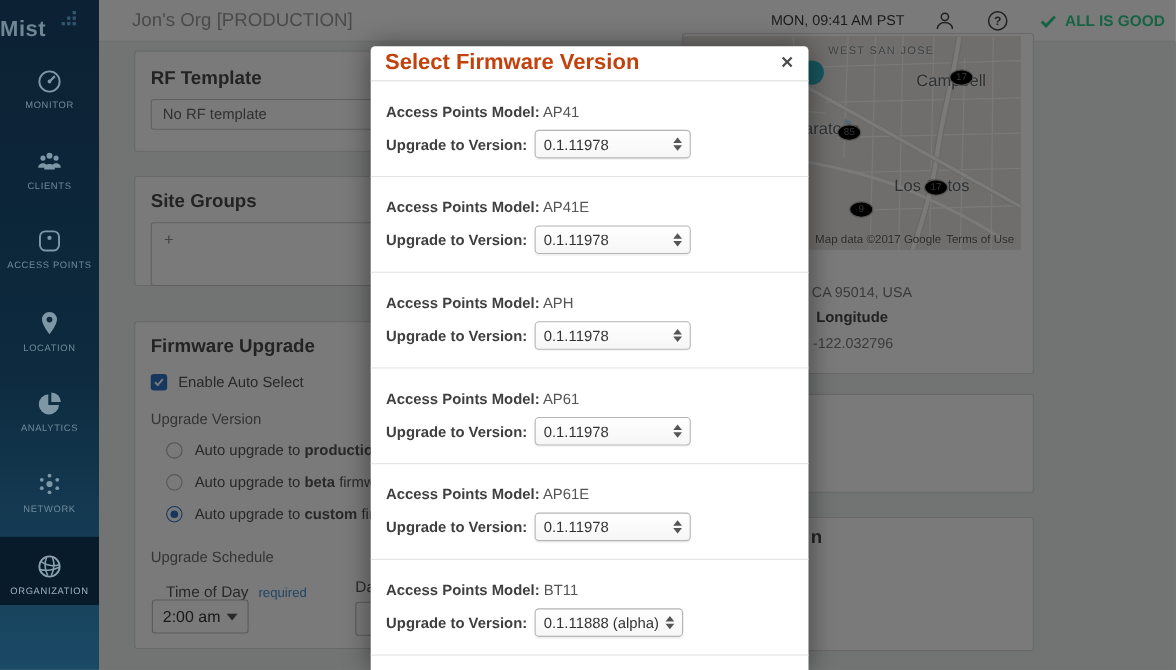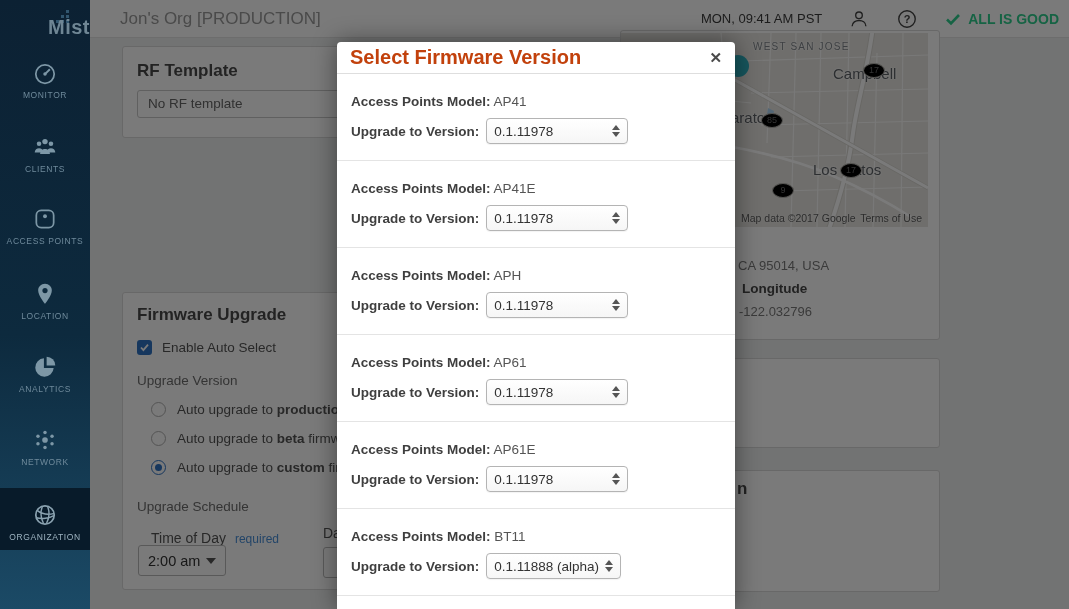--- a/index.html
+++ b/index.html
@@ -7,21 +7,21 @@
   body { font-family:"Liberation Sans", sans-serif; }
   #frame { position:relative; width:1069px; height:609px; overflow:hidden; background:#eef0f1; margin:0 auto; }
 
   
   #sidebar { position:absolute; left:0; top:0; width:90px; height:609px; z-index:60;
     background:linear-gradient(180deg,#0c2133 0%, #0d2a3e 55%, #1b4a66 100%); }
   .nav-item { position:absolute; left:0; width:90px; text-align:center; cursor:pointer; }
   .nav-item .icn { display:block; margin:0 auto; width:26px; height:26px; }
   .nav-label { display:block; margin-top:4px; font-size:8.5px; letter-spacing:.6px; color:#6f8a9b; }
   .nav-active { background:#081b2a; padding-top:14px; height:62px; }
-  #logo { position:absolute; top:6px; left:0; width:90px; height:36px; text-align:right; }
+  #logo { position:absolute; top:6px; left:0; width:90px; height:36px; text-align:left; }
   #logo .logotext { font-size:20px; font-weight:bold; color:#6f8694; letter-spacing:.5px; position:relative; top:6px; }
 
   
   #header { position:absolute; left:90px; top:0; width:979px; height:38px; background:#fff;
     border-bottom:1px solid #e3e3e3; display:flex; align-items:center; z-index:1; }
   #page-title { margin-left:30px; font-size:17px; color:#9b9b9b; }
   #header-right { margin-left:auto; display:flex; align-items:center; gap:26px; padding-right:10px; }
   #clock { font-size:13px; color:#3c3c3c; }
   .hicn { width:22px; height:22px; cursor:pointer; }
   #status { display:flex; align-items:center; gap:6px; font-size:14px; font-weight:bold; color:#2fd08f; cursor:pointer; }
@@ -199,20 +199,26 @@
         <span>ALL IS GOOD</span>
       </div>
     </div>
   </div>
 
   <div class="card" id="card-rf">
     <div class="card-title">RF Template</div>
     <div id="rf-input">No RF template</div>
   </div>
 
+  <div class="card" id="card-groups">
+    <div class="card-title">Site Groups</div>
+    <div id="groups-box">
+      <span id="groups-plus">+</span>
+    </div>
+  </div>
 
   <div class="card" id="card-fw">
     <div class="card-title">Firmware Upgrade</div>
 
     <div class="fw-row">
       <div class="checkbox">
         <svg width="11" height="11" viewBox="0 0 11 11">
           <path d="M2 5.5l2.4 2.6L9 2.6" fill="none" stroke="#fff" stroke-width="1.8"></path>
         </svg>
       </div>

